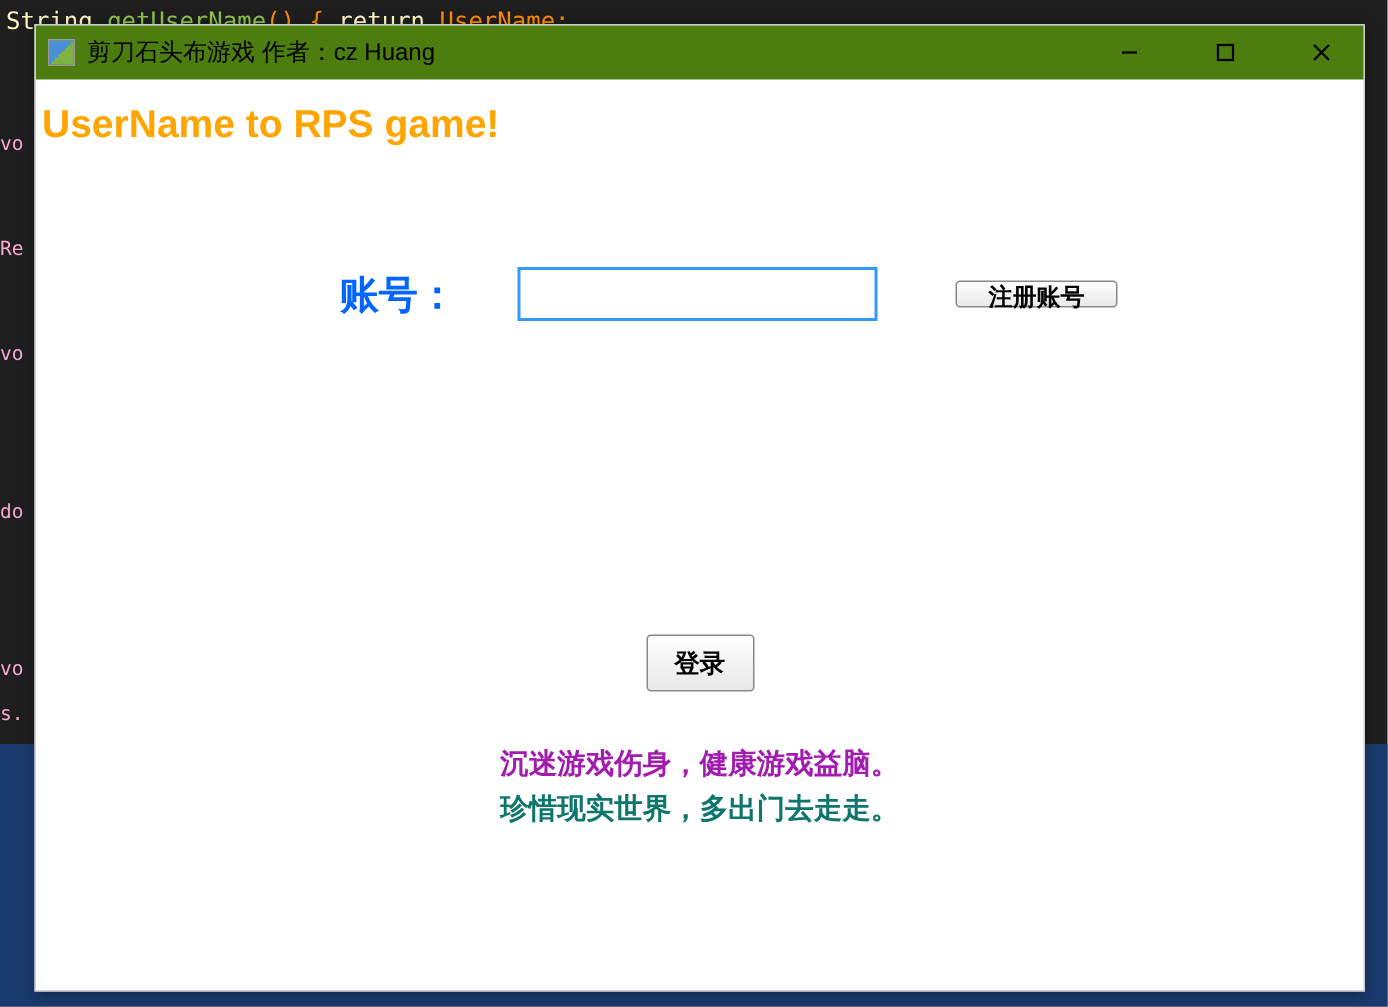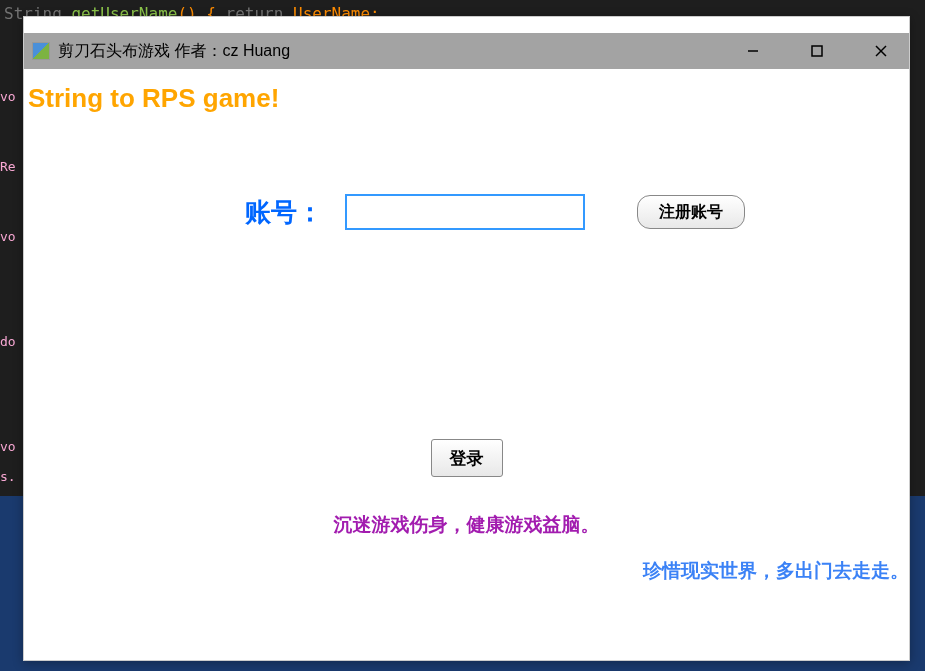--- a/index.html
+++ b/index.html
@@ -27,21 +27,21 @@
       font-family: monospace;
       font-size: 16px;
       padding: 0;
       line-height: 1.8;
     }
     
     .code-line {
       padding-left: 4px;
     }
     
-    .kw-pink { color: #737373; }
+    .kw-pink { color: #fef9c3; }
     .kw-orange { color: #ff8c00; }
     .kw-green { color: #8bc34a; text-align: right; }
     
     .blue-panel {
       position: absolute;
       bottom: 0;
       left: 0;
       width: 100%;
       height: 175px;
       background: #1a3a6e;
@@ -56,22 +56,21 @@
       background: #ffffff;
       border: 1px solid #ccc;
       box-shadow: 0 2px 10px rgba(0,0,0,0.3);
     }
     
     .titlebar {
       height: 36px;
       display: flex;
       align-items: center;
       padding: 0 8px;
-      background: #a3a3a3;
-      margin-top: 16px;
+      background: #4d7c0f;
     }
     
     .window-icon {
       width: 18px;
       height: 18px;
       margin-right: 8px;
       background: linear-gradient(135deg, #4a90d9 0%, #4a90d9 50%, #7cb342 50%, #7cb342 100%);
       border: 1px solid #999;
     }
     
@@ -123,21 +122,21 @@
     
     .row-password {
       top: 203px;
       left: 184px;
     }
     
     .field-label {
       font-size: 26px;
       font-weight: bold;
       width: 115px;
-      text-align: right;
+      text-align: center;
     }
     
     .label-blue {
       color: #0066ff;
     }
     
     .label-cyan {
       color: #00d9a6;
     }
     
@@ -150,25 +149,25 @@
       margin-left: 22px;
     }
     
     .text-input.focused {
       border: 2px solid #3399ff;
       outline: none;
     }
     
     .side-button {
       width: 108px;
-      height: 34px;
+      height: 18px;
       margin-left: 52px;
       background: linear-gradient(to bottom, #ffffff, #e8e8e8);
       border: 1px solid #888;
-      border-radius: 13px;
+      border-radius: 3px;
       font-size: 16px;
       font-weight: bold;
       cursor: pointer;
       font-family: inherit;
     }
     
     .login-btn-wrap {
       position: absolute;
       top: 325px;
       left: 0;
@@ -195,23 +194,22 @@
       font-size: 19px;
       font-weight: bold;
     }
     
     .warn-red {
       top: 398px;
       color: #a21caf;
     }
     
     .warn-green {
-      top: 444px;
-      color: #3b82f6;
-      text-align: right;
+      top: 428px;
+      color: #0f766e;
     }
     
     .watermark {
       position: absolute;
       bottom: 4px;
       right: 8px;
       color: rgba(200,200,200,0.35);
       font-size: 14px;
     }
     
@@ -258,21 +256,21 @@
       </div>
       <div class="win-btn">
         <svg width="16" height="16" viewBox="0 0 16 16">
             <line x1="3" y1="3" x2="13" y2="13" stroke="#000" stroke-width="1.5"></line>
             <line x1="13" y1="3" x2="3" y2="13" stroke="#000" stroke-width="1.5"></line>
           </svg>
       </div>
     </div>
   </div>
 
-  <div class="welcome">String to RPS game!</div>
+  <div class="welcome">UserName to RPS game!</div>
 
   <div class="form-area">
     <div class="form-row row-account">
       <div class="field-label label-blue">账号：</div>
       <input type="text" class="text-input focused" value="" style="">
       <button class="side-button">注册账号</button>
     </div>
 
 
     <div class="login-btn-wrap">

